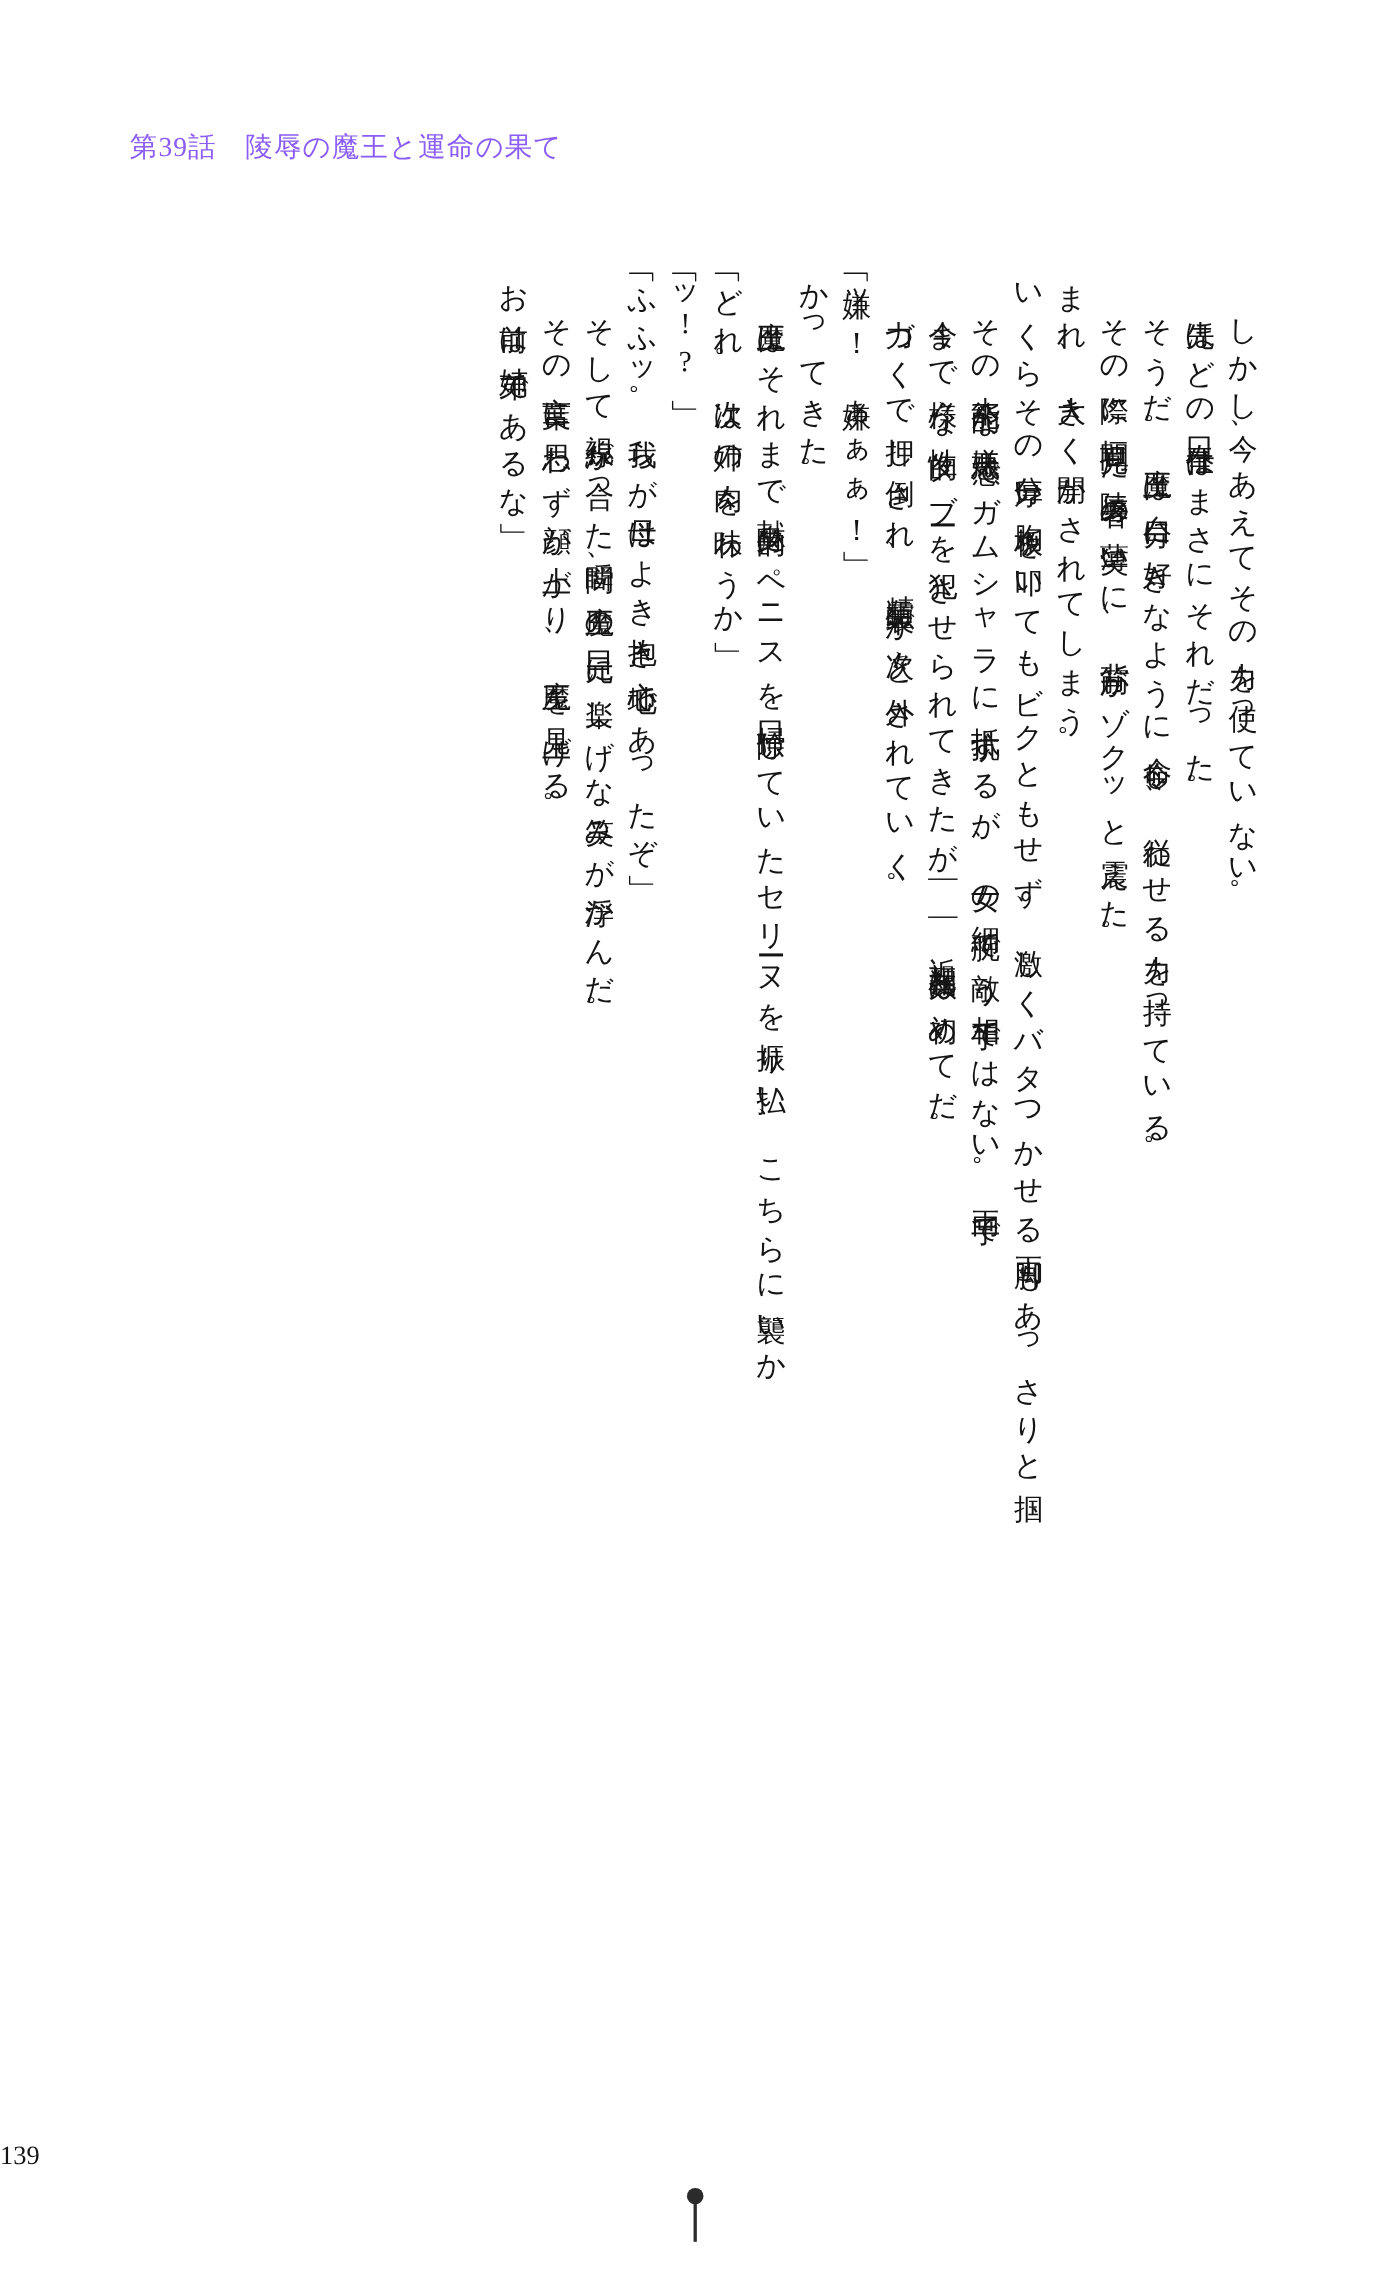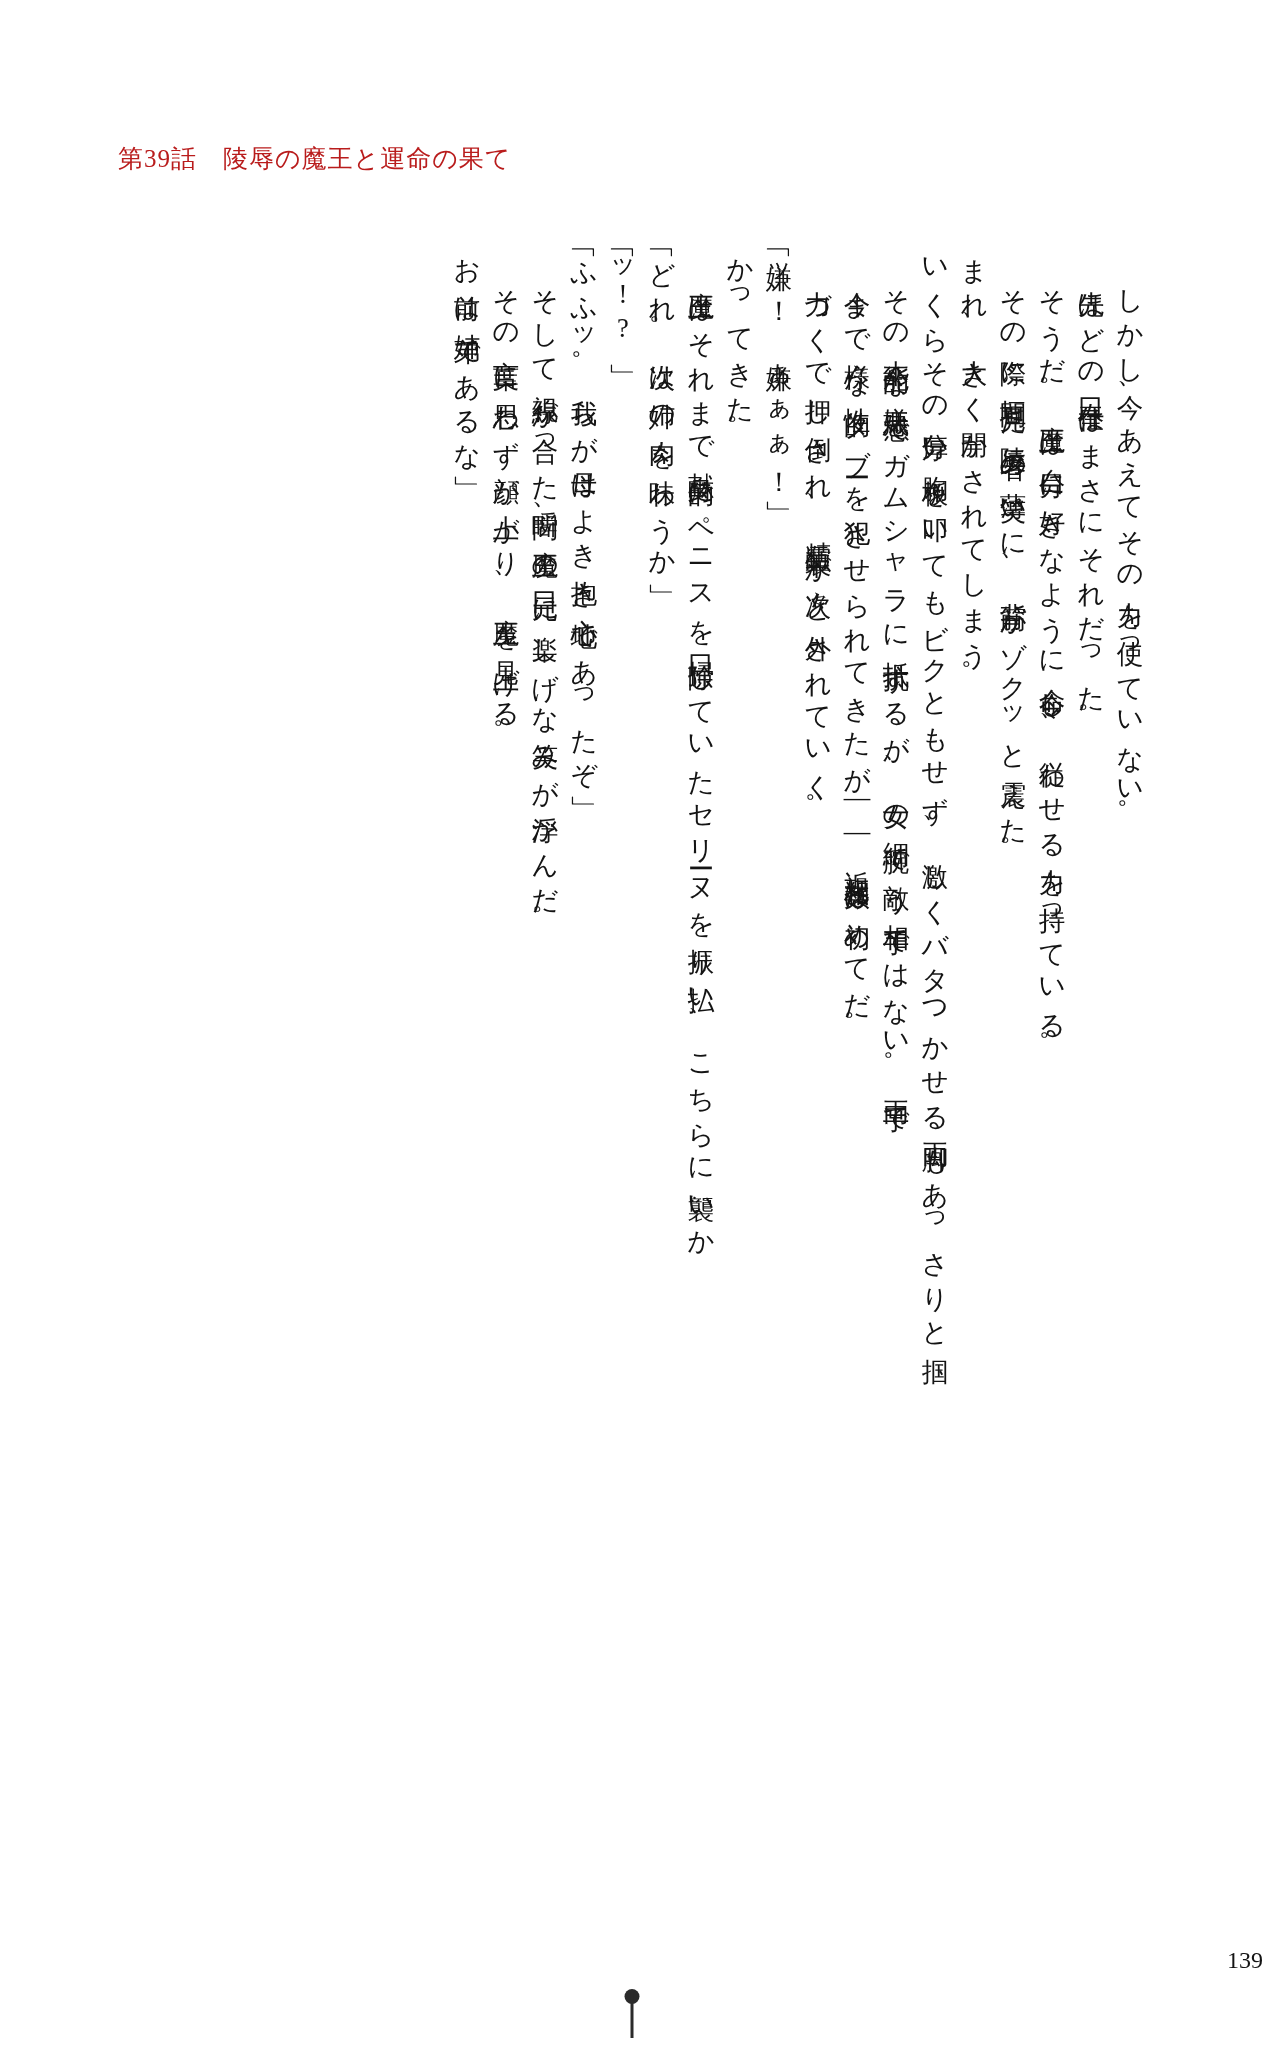--- a/index.html
+++ b/index.html
@@ -21,25 +21,25 @@
     top: 0;
     left: 0;
     width: 1263px;
     height: 2066px;
     background: #ffffff;
   }
 
   
   .running-head {
     position: absolute;
-    top: 142px;
+    top: 117px;
     left: 118px;
     font-size: 25px;
     letter-spacing: 1px;
-    color: #b91c1c;
+    color: #8b5cf6;
     white-space: nowrap;
   }
 
   
   .body-text {
     position: absolute;
     top: 240px;
     right: 120px;
     height: 1520px;
     display: flex;
@@ -60,21 +60,21 @@
     margin-left: 12.5px;
     color: #141414;
     white-space: pre;
   }
 
   .page-number {
     position: absolute;
     bottom: 92px;
     left: 0;
     width: 1263px;
-    text-align: right;
+    text-align: left;
     font-size: 24px;
     color: #141414;
   }
 
   .footer-mark {
     position: absolute;
     bottom: 28px;
     left: 50%;
     transform: translateX(-50%);
     width: 3px;

